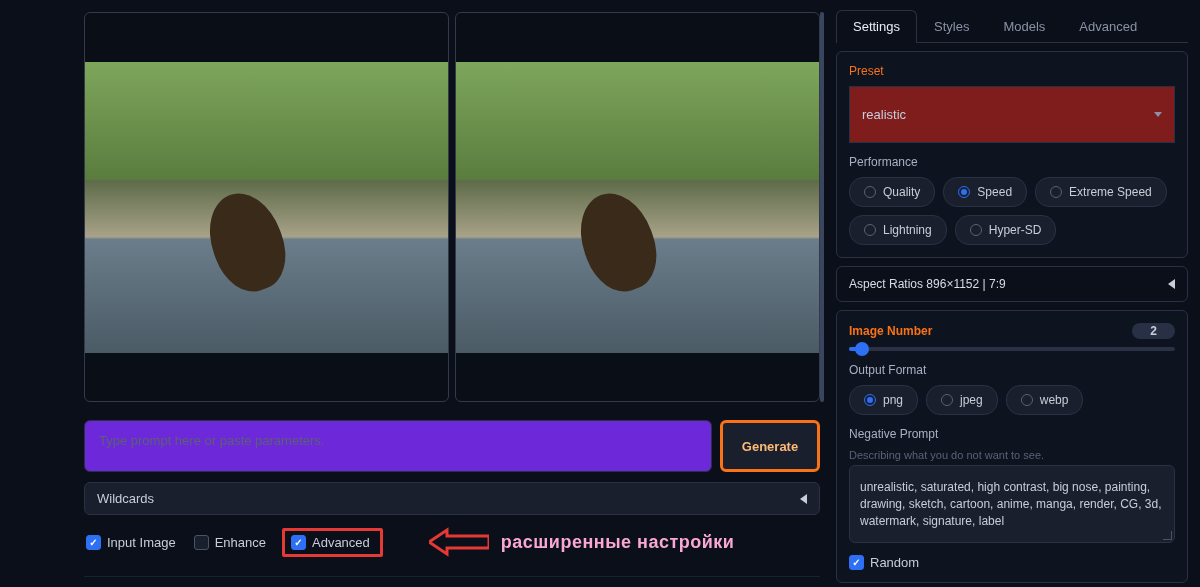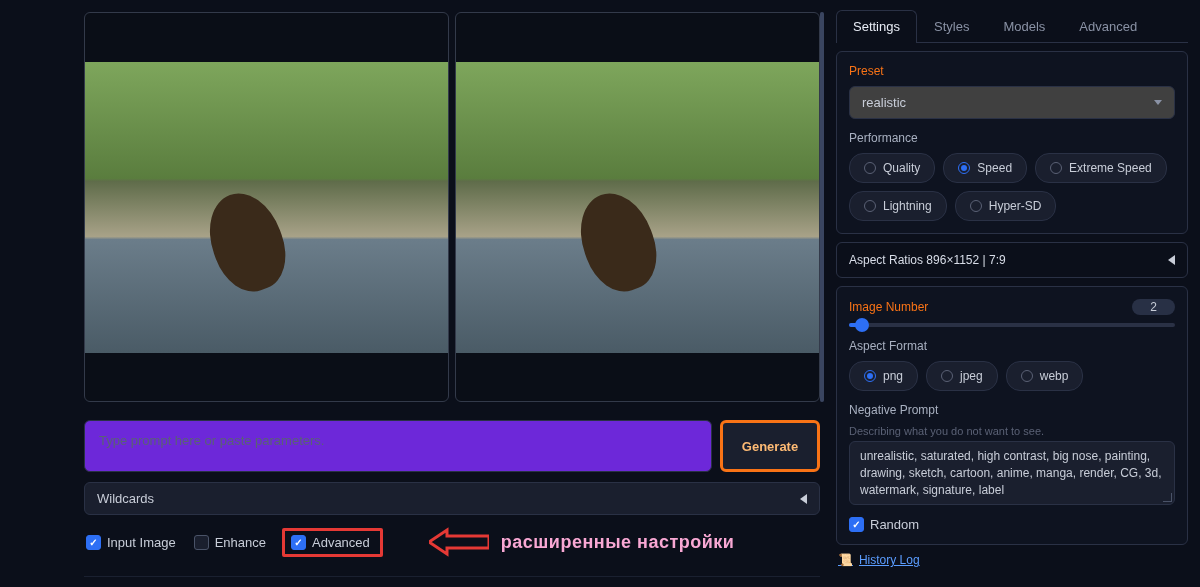--- a/index.html
+++ b/index.html
@@ -193,24 +193,24 @@
   border: 1px solid #2a3145;
   border-radius: 6px;
   padding: 12px;
   background: #0e1320;
 }
 .panel-label { font-size: 12px; color: #f97316; margin-bottom: 8px; }
 .sub-label { font-size: 12px; color: #a8b0c0; margin-top: 12px; margin-bottom: 8px; }
 .sub-label:first-child { margin-top: 0; }
 
 .select-box {
-  background: #404040;
-  border: 1px solid #2a3145;
-  border-radius: 6px;
-  padding: 8px 12px;
+  background: #7f1d1d;
+  border: 1px solid #2a3145;
+  border-radius: 0;
+  padding: 20px 12px;
   display: flex;
   justify-content: space-between;
   align-items: center;
   cursor: pointer;
   font-size: 13px;
 }
 .caret-down {
   width: 0; height: 0;
   border-left: 4px solid transparent;
   border-right: 4px solid transparent;
@@ -250,21 +250,21 @@
   border-radius: 6px;
   padding: 10px 12px;
   display: flex;
   justify-content: space-between;
   align-items: center;
   cursor: pointer;
   font-size: 12px;
   color: #d8dde8;
 }
 
-.slider-row { display: flex; align-items: center; gap: 12px; }
+.slider-row { display: flex; align-items: center; gap: 12px; font-weight: bold; }
 .slider-row .panel-label { margin-bottom: 0; flex: 1; }
 .num-badge {
   background: #283045;
   border-radius: 10px;
   padding: 1px 18px;
   font-size: 12px;
 }
 .slider-track {
   height: 4px;
   background: #2a3145;
@@ -287,21 +287,21 @@
   top: 50%;
   left: 4%;
   transform: translate(-50%, -50%);
   cursor: pointer;
 }
 
 .neg-prompt-area {
   background: #1a1f2e;
   border: 1px solid #2a3145;
   border-radius: 6px;
-  padding: 6px 10px;
+  padding: 13px 10px;
   font-size: 12px;
   color: #c8cdd8;
   line-height: 1.4;
   margin-top: 4px;
   min-height: 42px;
   position: relative;
 }
 .neg-prompt-area::after {
   content: "";
   position: absolute;
@@ -430,21 +430,21 @@
     <div class="panel-box">
       <div class="slider-row">
         <div class="panel-label">Image Number</div>
         <div class="num-badge">2</div>
       </div>
       <div class="slider-track">
         <div class="slider-fill"></div>
         <div class="slider-thumb"></div>
       </div>
 
-      <div class="sub-label">Aspect Format</div>
+      <div class="sub-label">Output Format</div>
       <div class="radio-group" id="fmt-group">
           <div class="radio-btn selected">
             <span class="radio-dot"></span>
             <span>png</span>
           </div>
           <div class="radio-btn">
             <span class="radio-dot"></span>
             <span>jpeg</span>
           </div>
           <div class="radio-btn">

